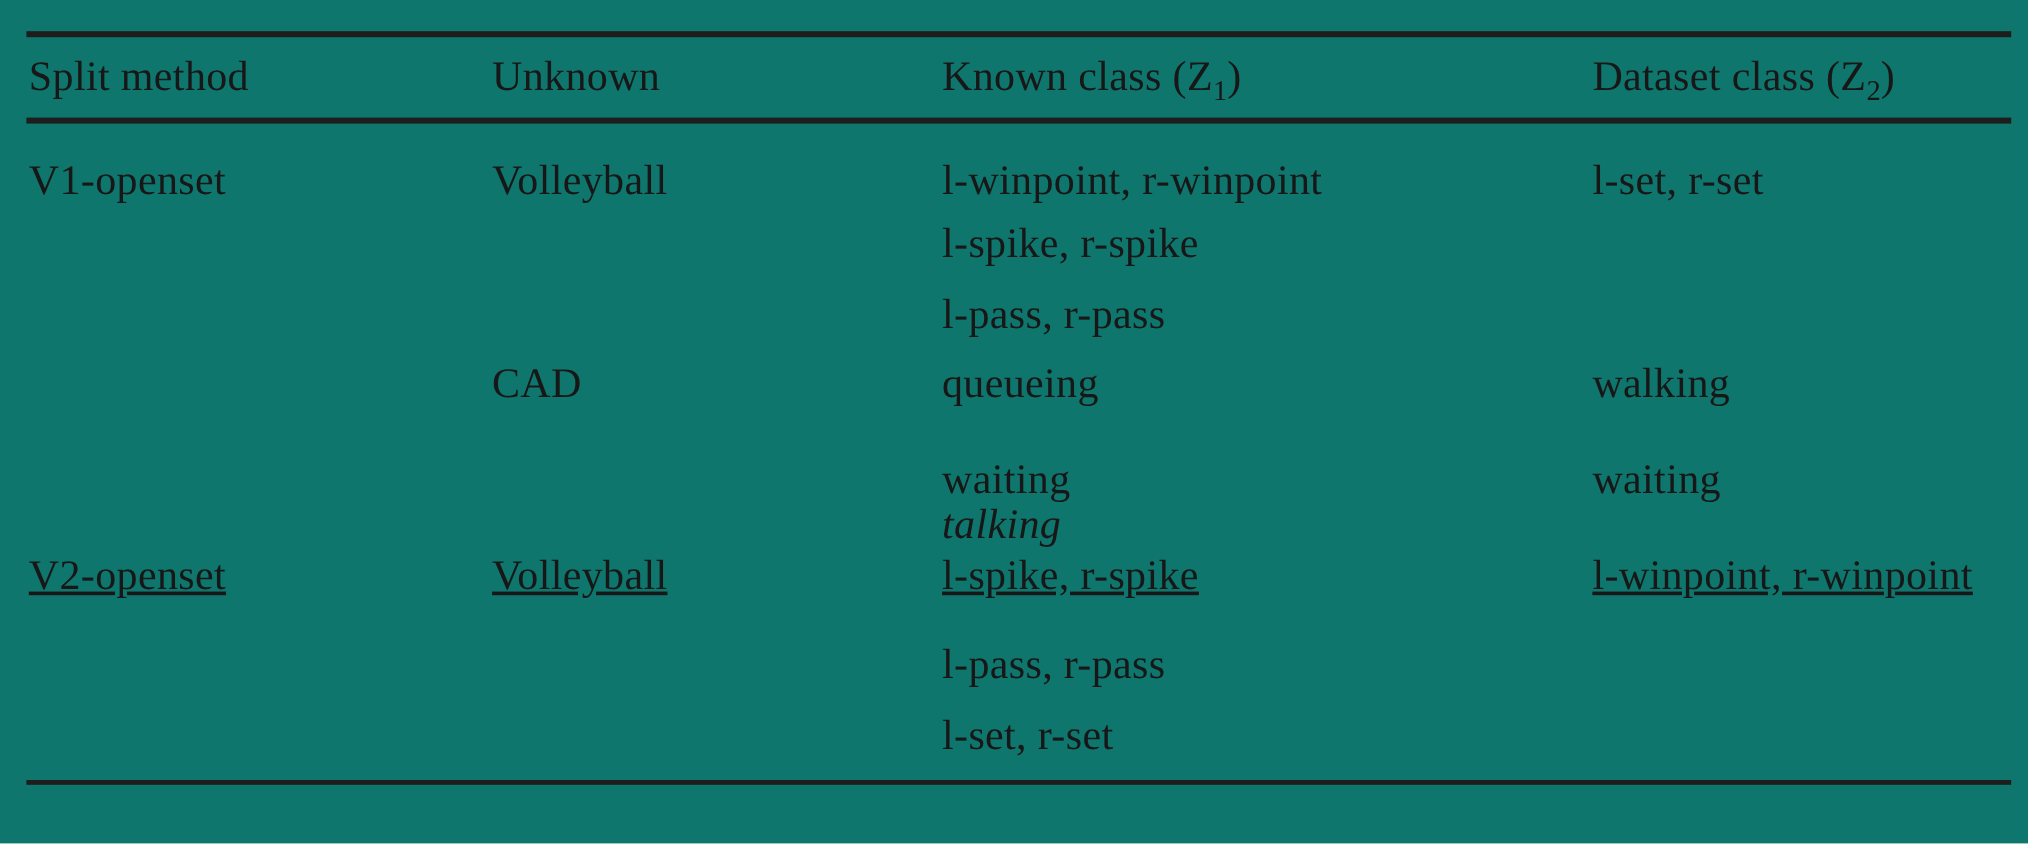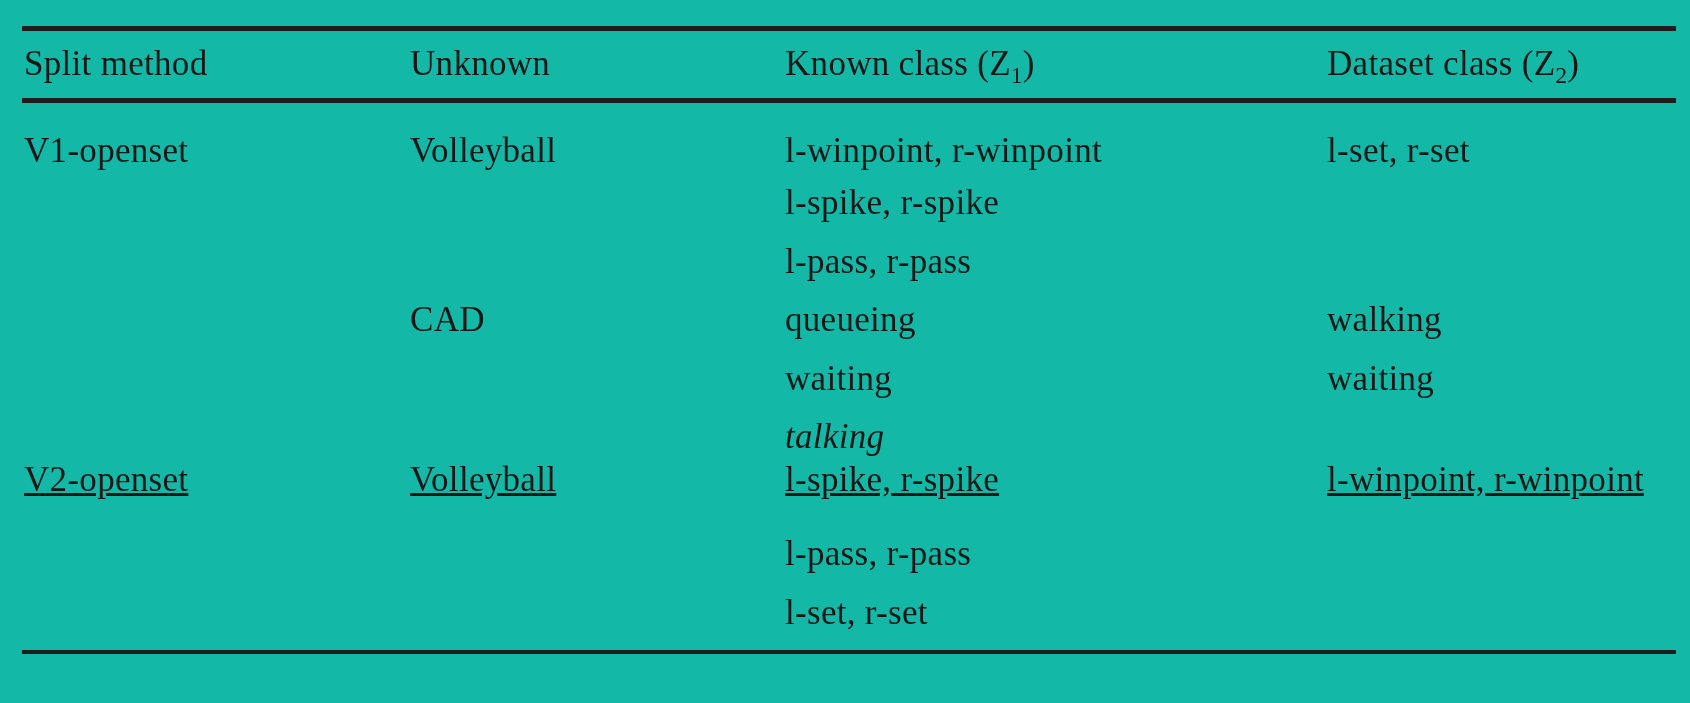--- a/index.html
+++ b/index.html
@@ -4,21 +4,21 @@
 <style>
   html, body {
     margin: 0;
     padding: 0;
     background: #ffffff;
   }
   #canvas {
     position: relative;
     width: 1690px;
     height: 703px;
-    background: #14b8a6;
+    background: #0f766e;
     font-family: "Liberation Serif", "DejaVu Serif", serif;
     color: #171717;
     font-size: 35px;
     overflow: hidden;
   }
   .rule {
     position: absolute;
     left: 22px;
     width: 1654px;
     background: #1d1d1d;
@@ -40,21 +40,21 @@
   .c1 { left: 24px; }
   .c2 { left: 410px; }
   .c3 { left: 785px; }
   .c4 { left: 1327px; }
   
   .rh  { top: 44px; }
   .r1  { top: 111px; margin-top: 20px; }
   .r2  { top: 183px; }
   .r3  { top: 242px; }
   .r4  { top: 300px; text-align: center; }
-  .r5  { top: 359px; }
+  .r5  { top: 380px; }
   .r6  { top: 417px; font-style: italic; }
   .r7  { top: 460px; text-decoration: underline; }
   .r8  { top: 534px; }
   .r9  { top: 593px; }
 </style>
 </head>
 <body>
 
 <div id="canvas">
   <div>

